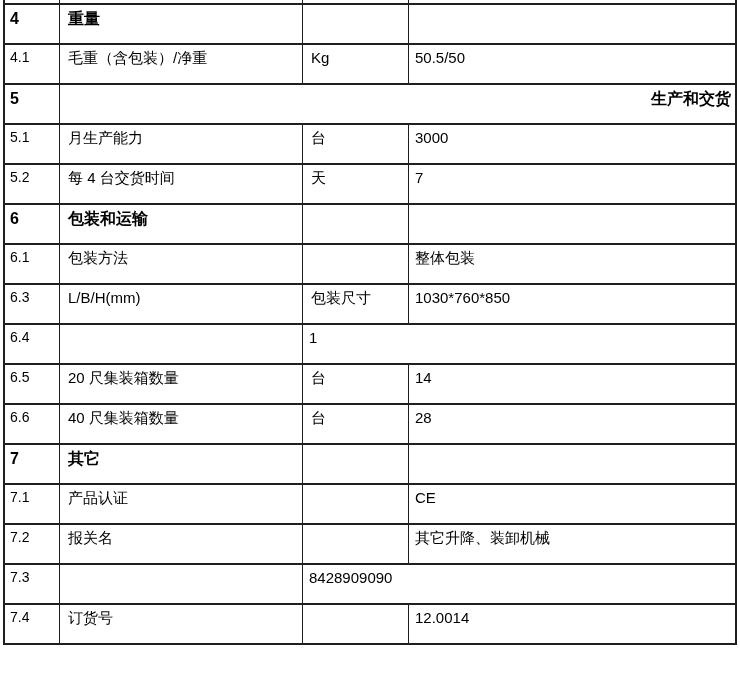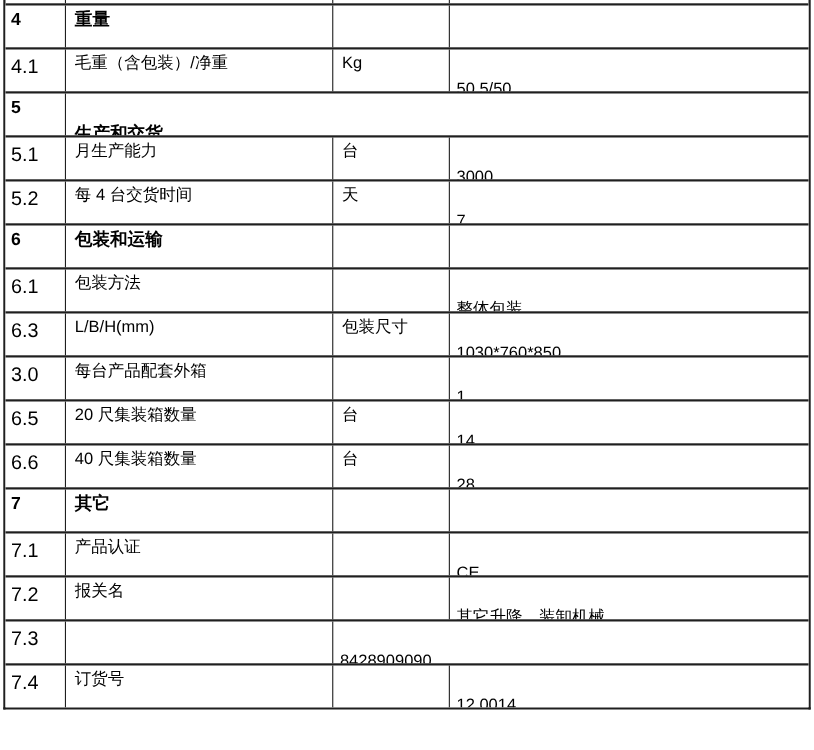--- a/index.html
+++ b/index.html
@@ -45,24 +45,24 @@
     border-top: none;
   }
   .cell {
     border-right: 1.5px solid var(--line);
     padding: 4px 4px 0 8px;
     overflow: hidden;
     white-space: nowrap;
     font-size: 15px;
     line-height: 1.25;
   }
-  .cell:last-child { border-right: none; margin-top: 23px; }
-  .num-cell { padding-left: 5px; font-size: 18px; }
+  .cell:last-child { border-right: none; }
+  .num-cell { padding-left: 5px; font-size: 14px; }
   .value-cell { padding-left: 6px; }
-  .merged .label-cell { border-right: none; }
+  .merged .label-cell { border-right: none; text-align: right; }
   .row.section .num-cell,
   .row.section .label-cell { font-weight: bold; font-size: 16px; }
   .label-cell.underline span { text-decoration-thickness: 1.5px; }
   .stub-cell { border-right: 1.5px solid var(--line); }
   .stub-cell:last-child { border-right: none; }
 </style>
 </head>
 <body>
 
 <div class="page">
@@ -114,22 +114,21 @@
         <div class="cell unit-cell"><span></span></div>
         <div class="cell value-cell"><span>整体包装</span></div>
       </div>
       <div class="row">
         <div class="cell num-cell"><span>6.3</span></div>
         <div class="cell unit-cell"><span>L/B/H(mm)</span></div>
         <div class="cell label-cell"><span>包装尺寸</span></div>
         <div class="cell value-cell"><span>1030*760*850</span></div>
       </div>
       <div class="row">
-        <div class="cell num-cell"><span>3.0</span></div>
-        <div class="cell label-cell"><span>每台产品配套外箱</span></div>
+        <div class="cell num-cell"><span>6.4</span></div>
         <div class="cell unit-cell"><span></span></div>
         <div class="cell value-cell"><span>1</span></div>
       </div>
       <div class="row">
         <div class="cell num-cell"><span>6.5</span></div>
         <div class="cell label-cell"><span>20 尺集装箱数量</span></div>
         <div class="cell unit-cell"><span>台</span></div>
         <div class="cell value-cell"><span>14</span></div>
       </div>
       <div class="row">

